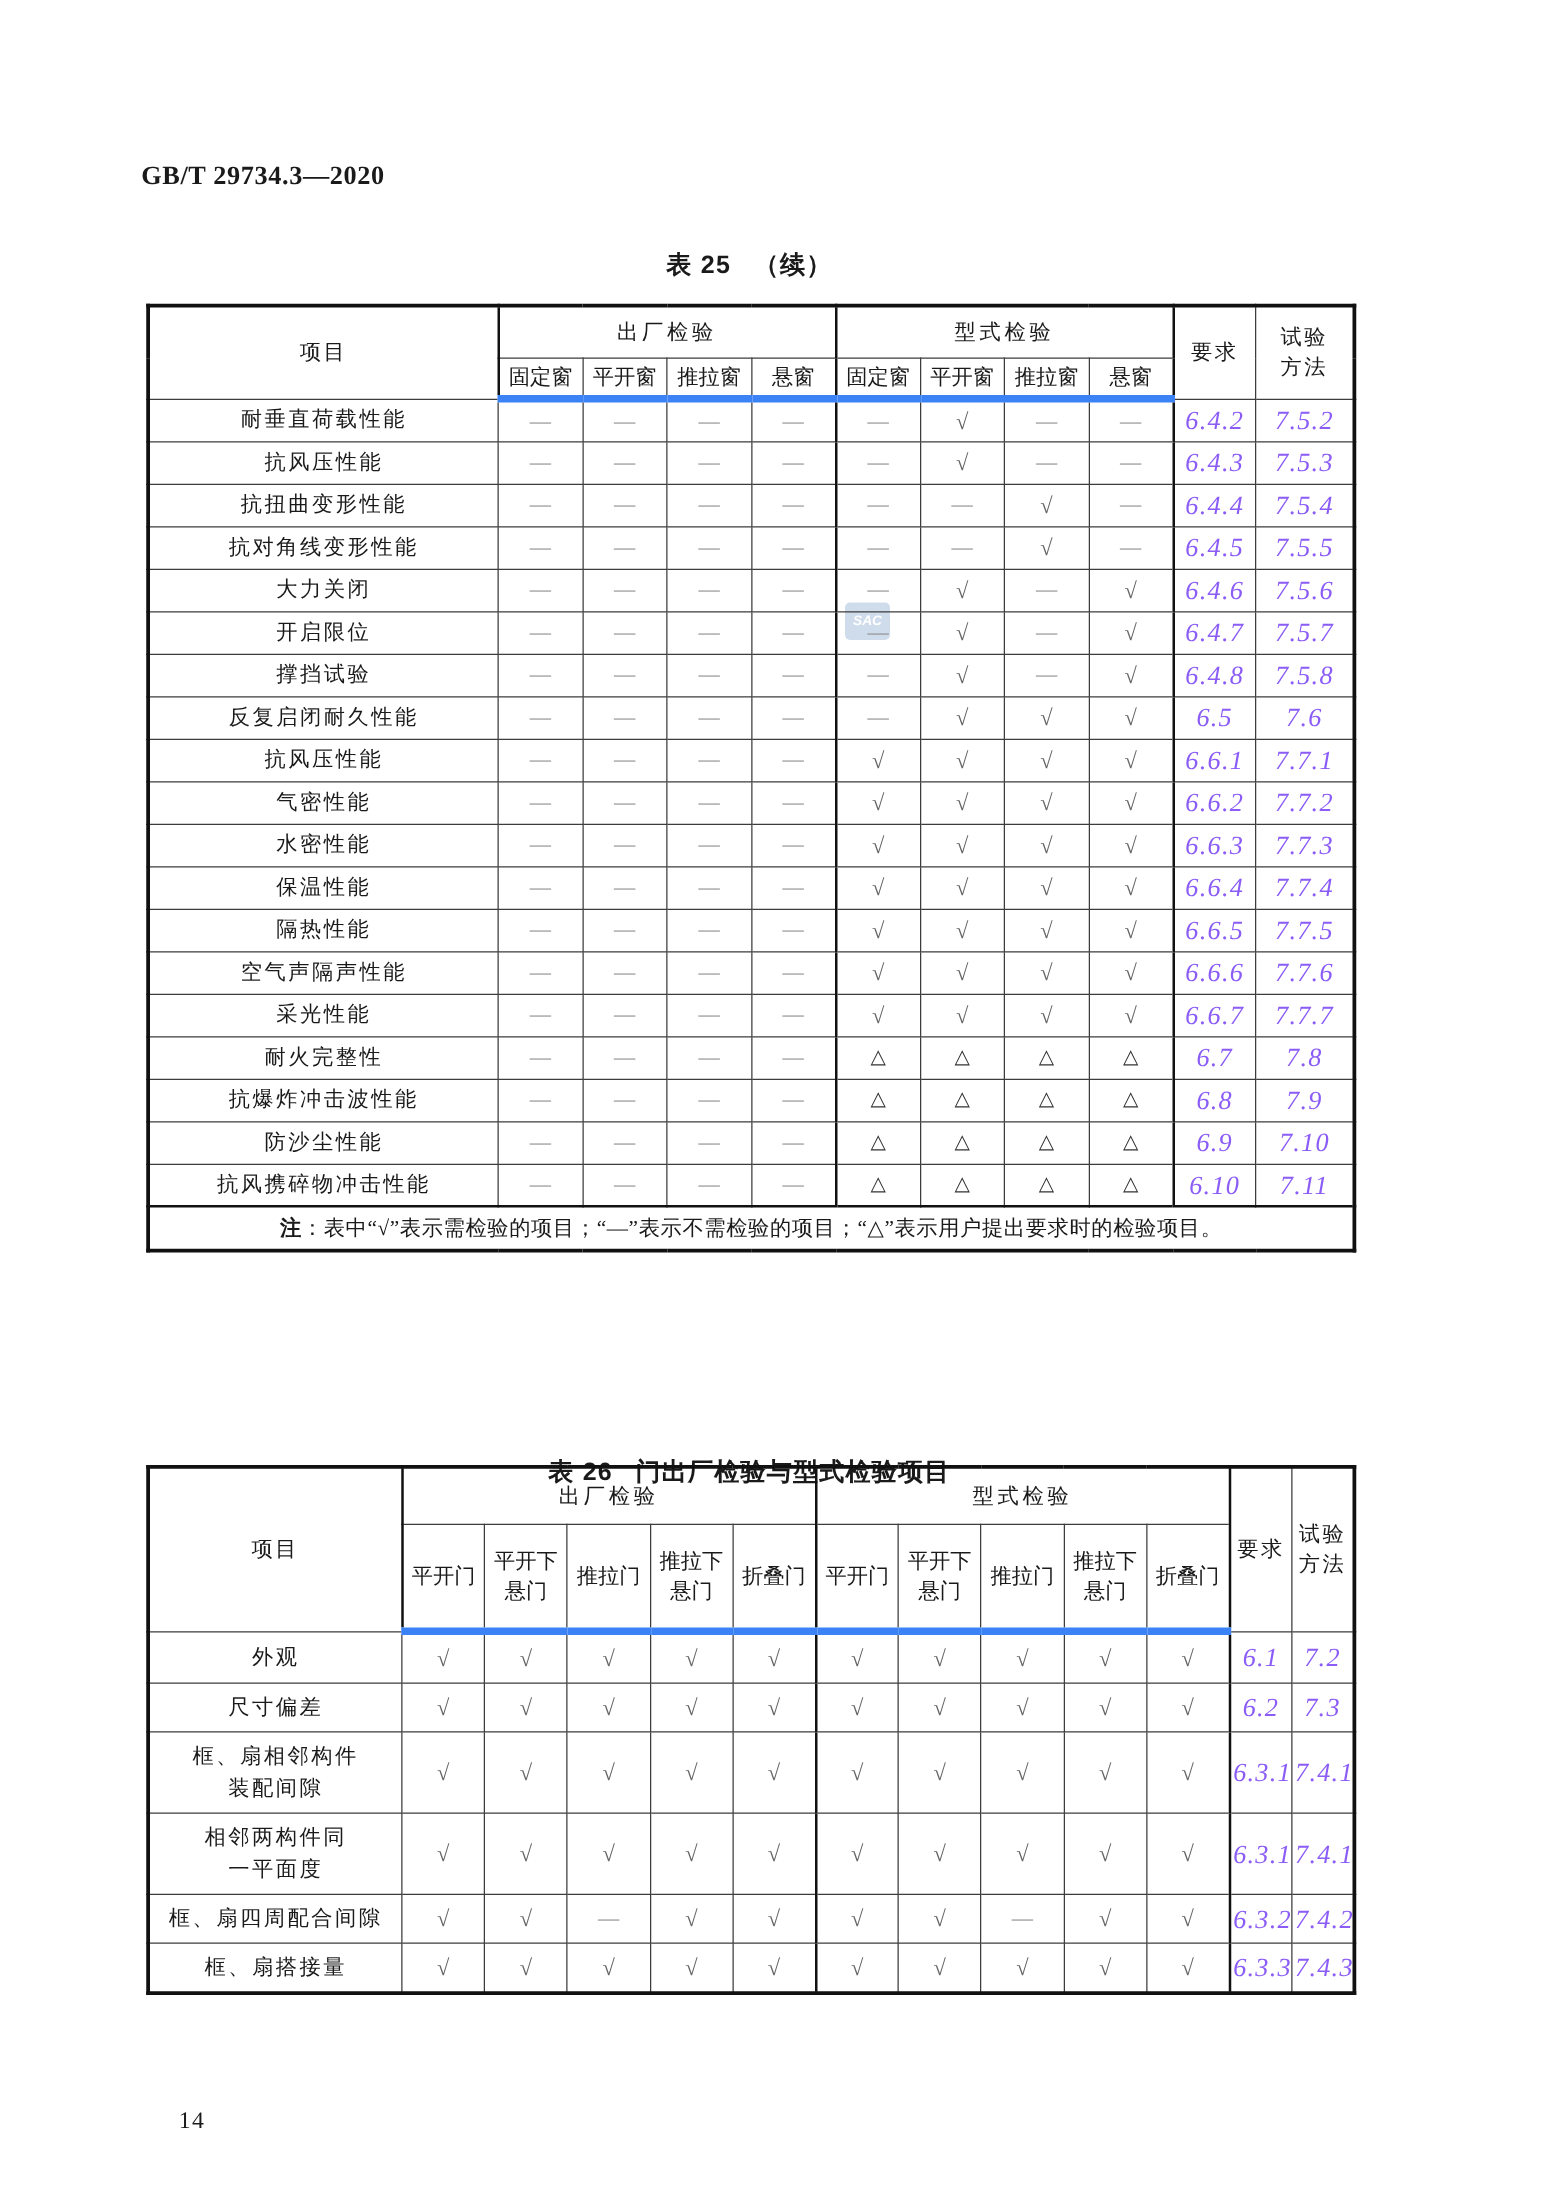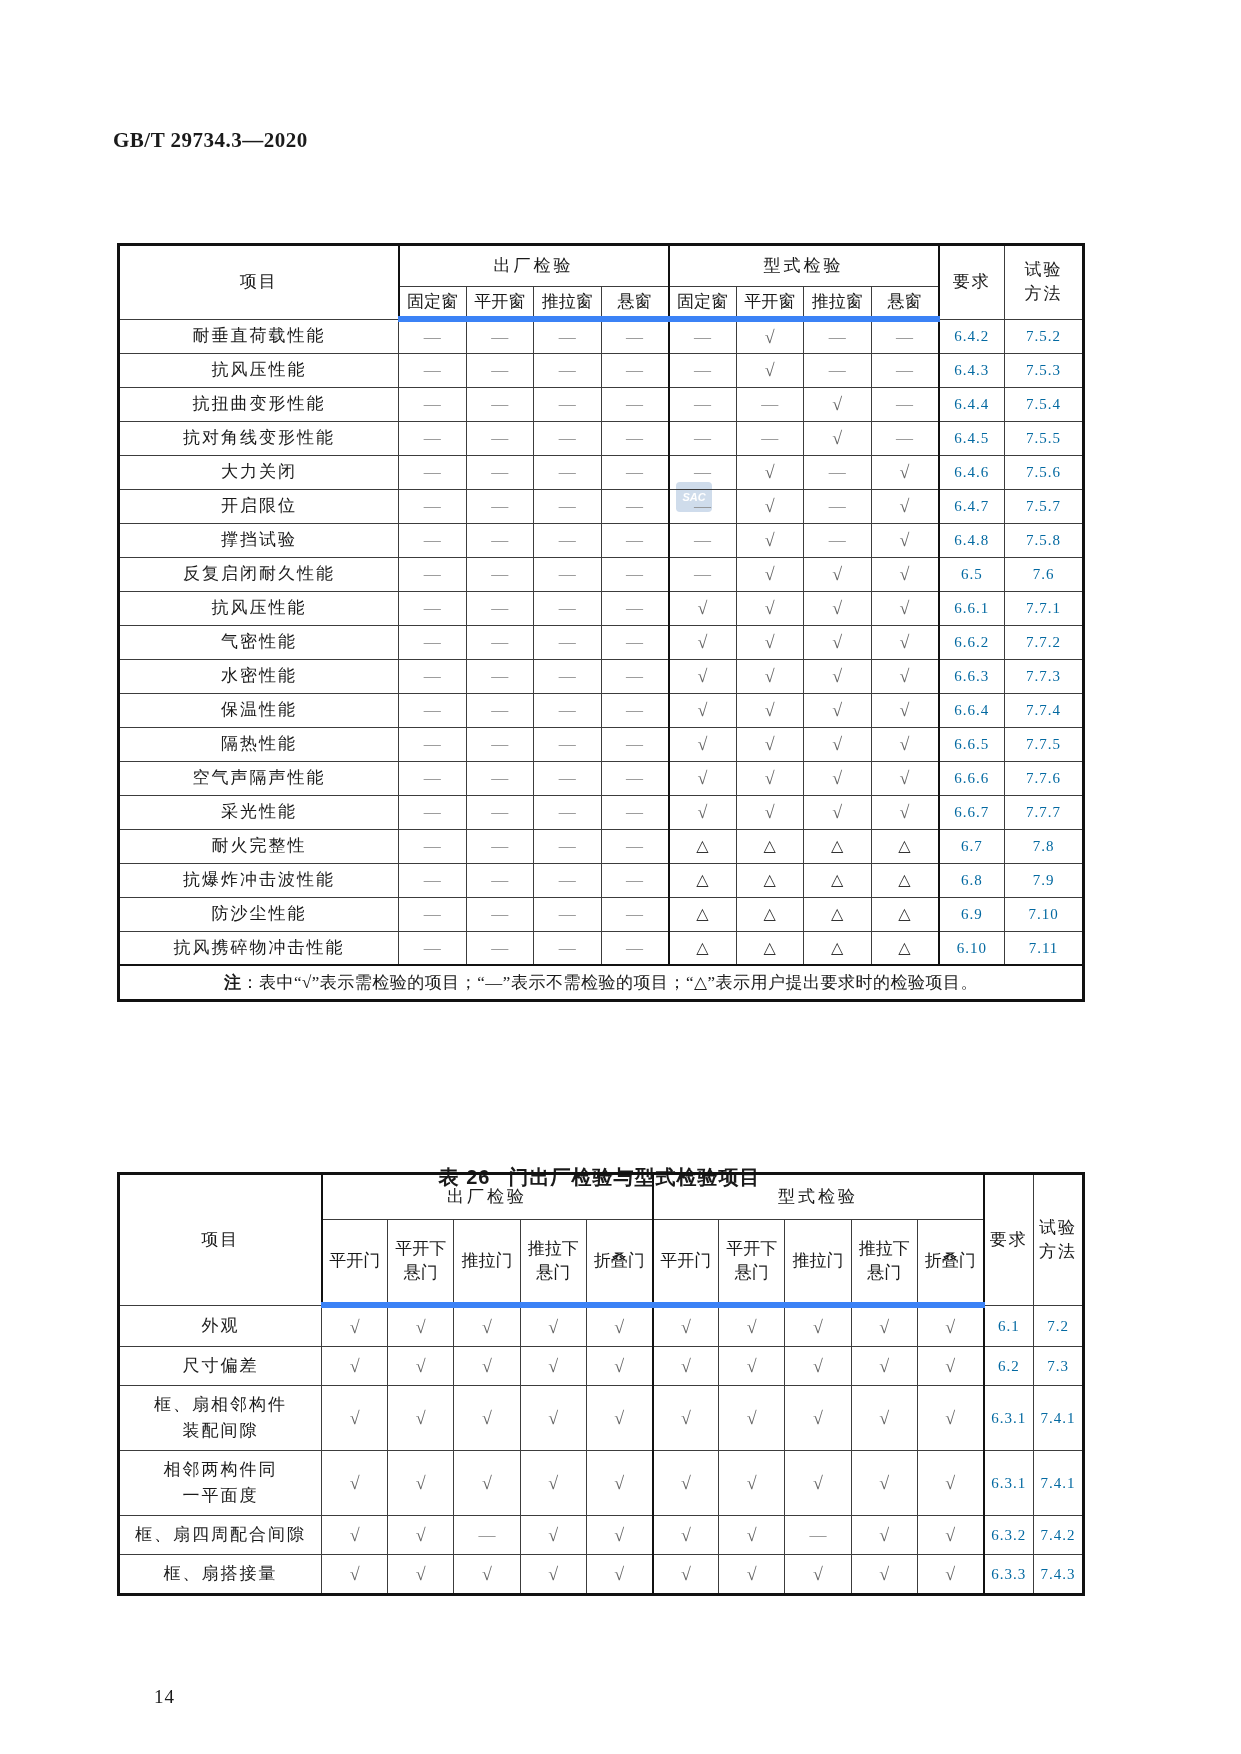--- a/index.html
+++ b/index.html
@@ -49,30 +49,30 @@
   .t26 tbody td{padding:6px 2px;line-height:26px;}
   td.item-cell{letter-spacing:2px;white-space:pre-line;}
   th.item-head,th.req-head,th.method-head{font-weight:normal;letter-spacing:2px;}
   th.group-head{letter-spacing:3px;}
   .group-end{border-right:2px solid #111;}
   th.item-head{border-right:2px solid #111;}
   .sym{font-family:"Liberation Serif","DejaVu Serif",serif;}
   .sym.dash{color:#8d8d8d;letter-spacing:0;}
   .sym.check{color:#666;font-size:18px;}
   .sym.tri{color:#333;font-size:16px;}
-  td.req-cell,td.method-cell{font-size:15px;letter-spacing:1px;color:#0369a1;}
+  td.req-cell,td.method-cell{font-size:21px;letter-spacing:1px;color:#8b5cf6;font-style:italic;}
   .method-head span{display:inline-block;width:2.4em;line-height:24px;}
   tr.note-row td{
     border-top:2px solid #111;
     text-align:center;height:33px;font-size:17px;
     padding:0 10px;letter-spacing:.5px;
   }
   tr.note-row b{font-family:"Liberation Sans","DejaVu Sans",sans-serif;}
   .page-number{
-    position:absolute;left:154px;top:1686px;
+    position:absolute;left:143px;top:1686px;
     font-size:19px;letter-spacing:1px;
   }
   .watermark{
     position:absolute;left:676px;top:482px;width:36px;height:30px;
     background:#a8c0dc;opacity:.55;border-radius:4px;
     display:flex;align-items:center;justify-content:center;
     font-family:"Liberation Sans","DejaVu Sans",sans-serif;
     font-size:11px;font-weight:bold;color:#ffffff;font-style:italic;
     z-index:0;
   }
@@ -80,20 +80,23 @@
 </style>
 </head>
 <body>
 
 <div class="page">
 
   <div class="doc-header">GB/T 29734.3—2020</div>
 
   <div class="watermark">SAC</div>
 
+  <div class="caption caption-25">
+    <span class="cap-no">表 25</span><span>（续）</span>
+  </div>
 
   <div class="tbl-wrap wrap-25">
     <table class="t25">
       <colgroup>
         <col style="width:280px">
         <col style="width:67.5px">
           <col style="width:67.5px">
           <col style="width:67.5px">
           <col style="width:67.5px">
         <col style="width:67.5px">

